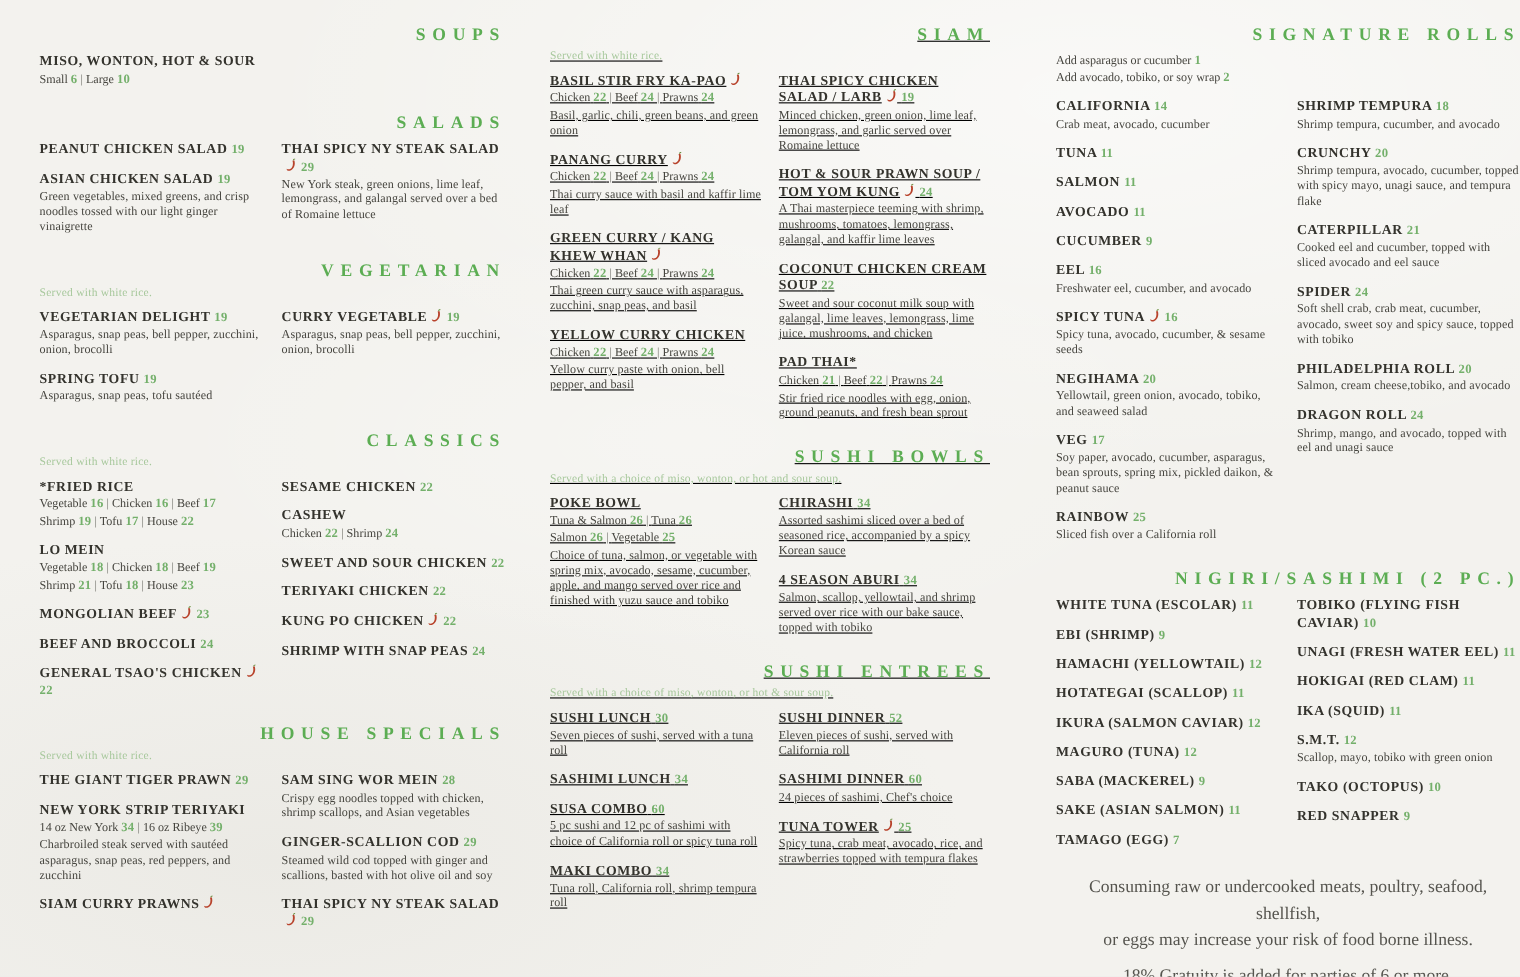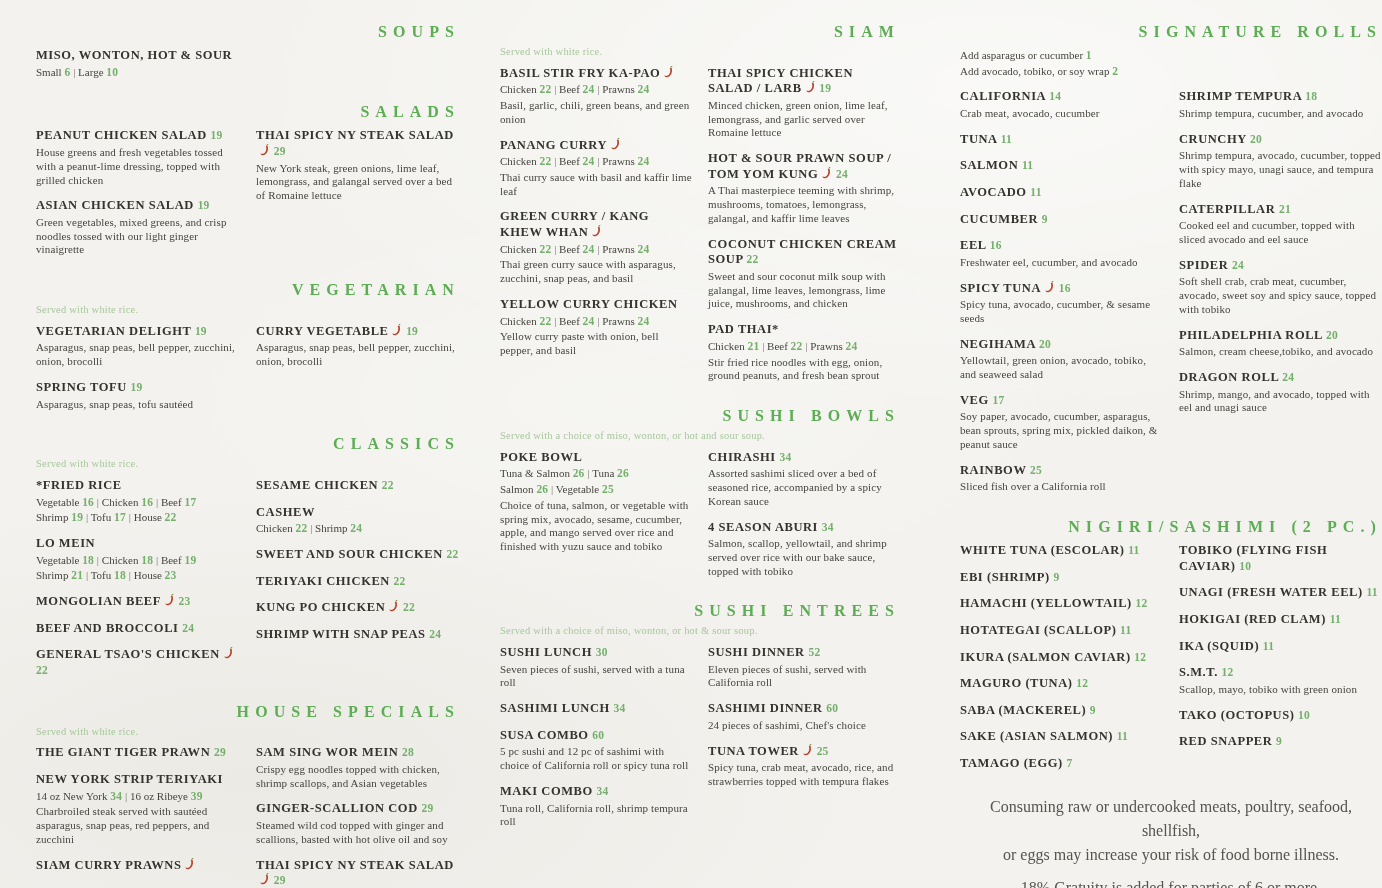--- a/index.html
+++ b/index.html
@@ -9,21 +9,21 @@
     padding:22px 0 0 36px;display:flex;
     font-family:"Liberation Serif","DejaVu Serif",serif;
     background-color:var(--paper,#f3f2ee);
     background-image:
       radial-gradient(1100px 480px at 72% 10%, rgba(255,255,255,.55), rgba(255,255,255,0) 70%),
       radial-gradient(900px 420px at 18% 88%, rgba(221,219,212,.35), rgba(221,219,212,0) 70%),
       radial-gradient(700px 300px at 45% 45%, rgba(255,255,255,.25), rgba(255,255,255,0) 70%);
   }
   .col{box-sizing:border-box;}
   .col-left{width:424px;margin-right:40px;}
-  .col-mid{width:400px;margin-right:60px;}
+  .col-mid{width:400px;margin-right:60px;text-decoration:underline;}
   .col-right{width:422px;display:flex;flex-direction:column;}
   .menu-section{margin-bottom:12px;}
   .sec-title{
     font-size:16px;line-height:1.25;font-weight:700;letter-spacing:.38em;
     color:var(--accent_green);margin:0 0 6px;text-align:right;
   }
   .sec-sub{font-size:10.5px;line-height:1.3;color:var(--subtitle_green);margin:-3px 0 7px;letter-spacing:.02em;}
   .sec-notes{margin:0 0 10px;}
   .note-line{margin:0;font-size:11px;line-height:1.36;color:var(--desc);}
   .cols{display:grid;grid-template-columns:1fr 1fr;column-gap:16px;}
@@ -58,21 +58,20 @@
               </div>
             </div>
           </div>
         </section>
         <section class="menu-section">
           <h2 class="sec-title">SALADS</h2>
           <div class="cols">
             <div class="subcol">
               <div class="item">
                 <h3 class="item-name"><span>PEANUT CHICKEN SALAD</span> <span class="price">19</span></h3>
-                <p class="item-desc">House greens and fresh vegetables tossed with a peanut-lime dressing, topped with grilled chicken</p>
               </div>
               <div class="item">
                 <h3 class="item-name"><span>ASIAN CHICKEN SALAD</span> <span class="price">19</span></h3>
                 <p class="item-desc">Green vegetables, mixed greens, and crisp noodles tossed with our light ginger vinaigrette</p>
               </div>
             </div>
             <div class="subcol">
               <div class="item">
                 <h3 class="item-name"><span>THAI SPICY NY STEAK SALAD</span><svg viewBox="0 0 17 24" class="chili">
                     <path d="M4.2 22.5C2 22.5 .8 20.8 .5 18.6c1.6 1.3 3.6 1.6 5.6 1.1 3.9-1 6-5.4 6-11 0-1.9-.4-3.4-1-4.4l3.3-.9c.7 1.5 1.1 3.3 1.1 5.4 0 7.5-4.9 13.7-11.3 13.7z" fill="#b8432c"></path>

